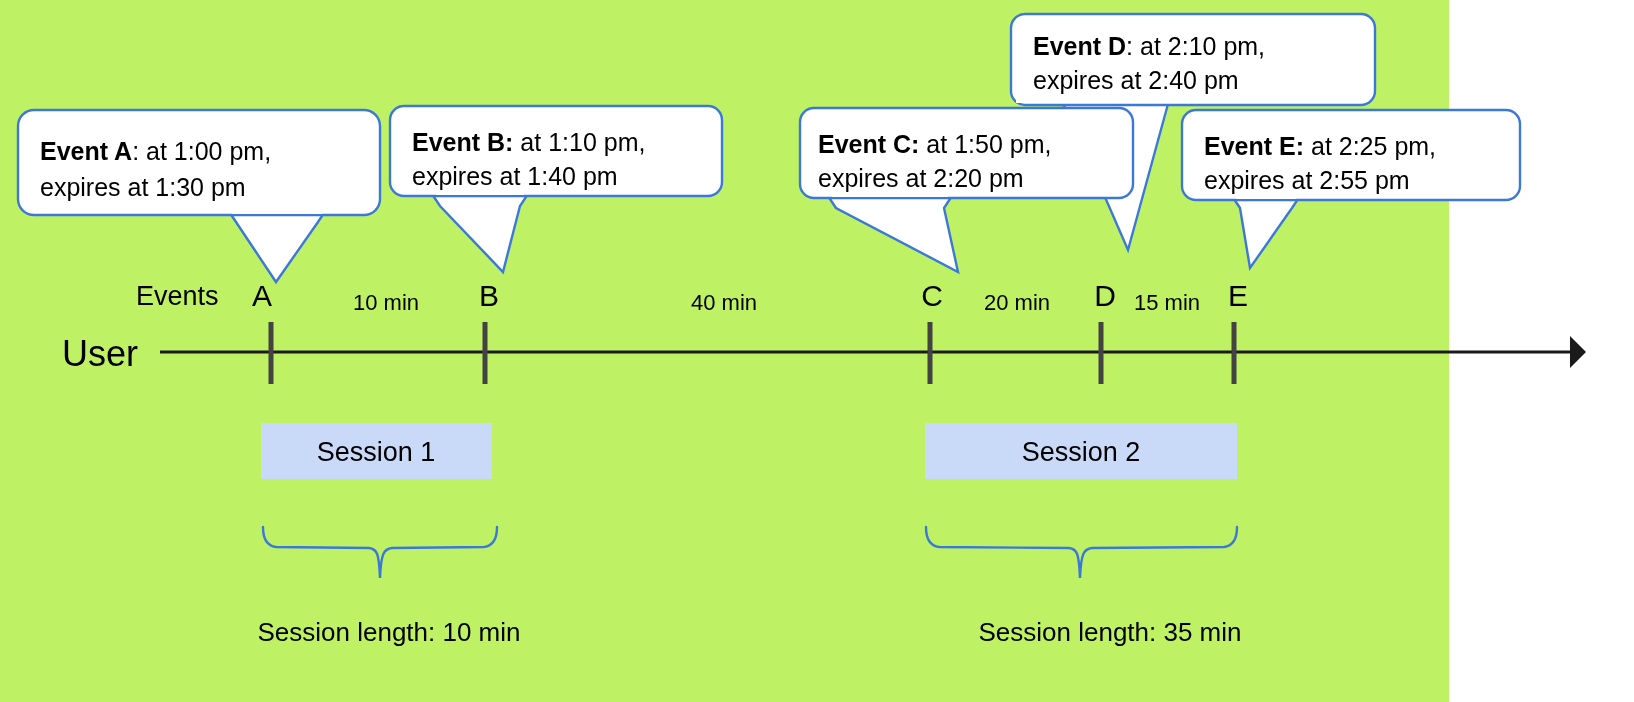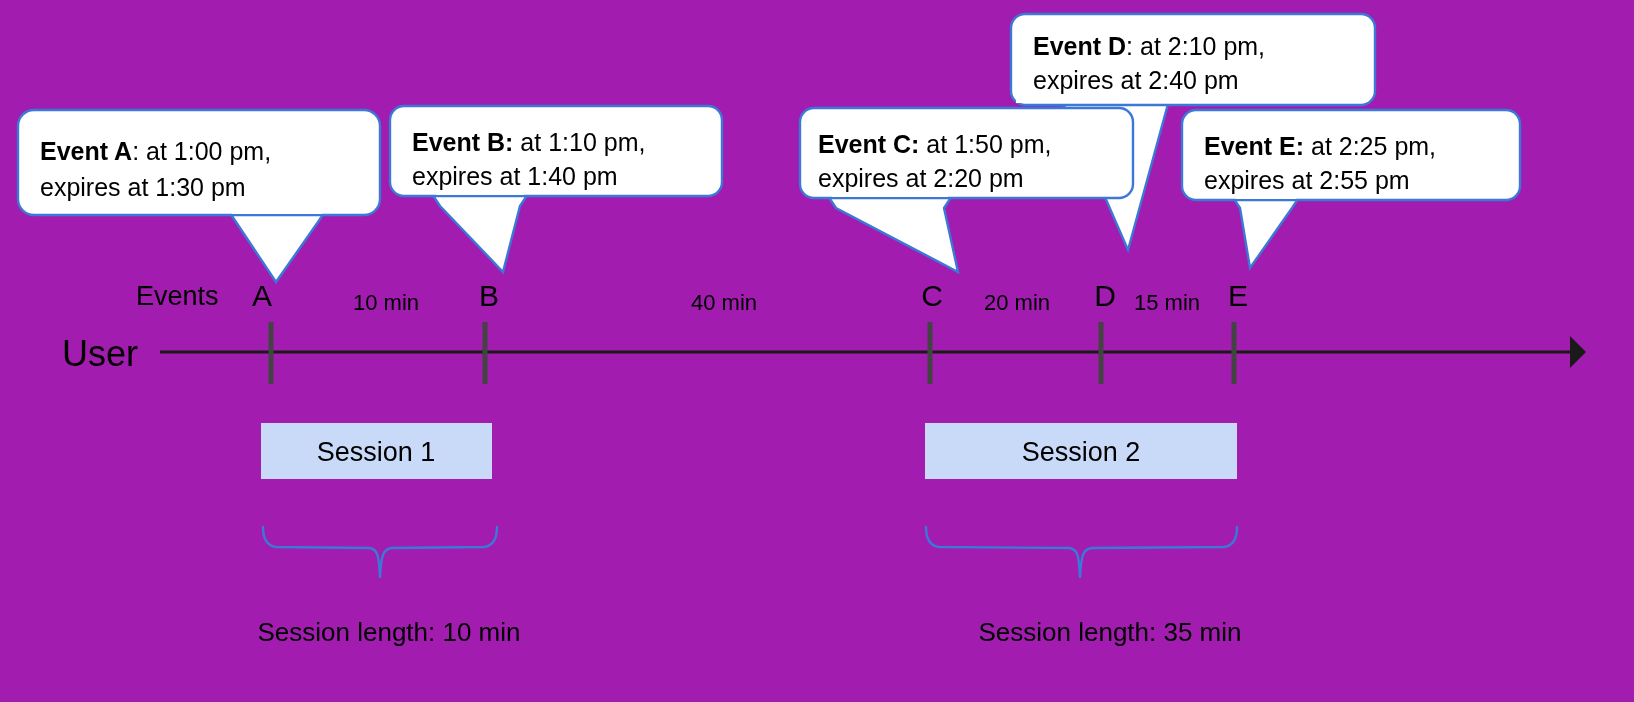--- a/index.html
+++ b/index.html
@@ -1,17 +1,17 @@
 <!DOCTYPE html>
 <html><head>
 <meta charset="utf-8">
 <style>
   html,body{margin:0;padding:0;background:#fff;}
   body{width:1634px;height:702px;font-family:"Liberation Sans",sans-serif;overflow:hidden;}
-  #stage{position:relative;width:1634px;height:702px;background:#a21caf;text-decoration:underline;}
+  #stage{position:relative;width:1449px;height:702px;background:#bef264;text-decoration:underline;}
   svg.layer{position:absolute;left:0;top:0;width:1634px;height:702px;}
   .callout-text{font-family:"Liberation Sans",sans-serif;font-size:25px;fill:#000;}
   .callout-text .b{font-weight:bold;}
   .axis-label{font-family:"Liberation Sans",sans-serif;fill:#000;}
   .user-label{font-size:36px;}
   .events-label{font-size:27px;}
   .evt-letter{font-size:30px;}
   .gap-label{font-size:22px;}
   .session-label{font-size:27px;}
   .slen-label{font-size:26px;}

